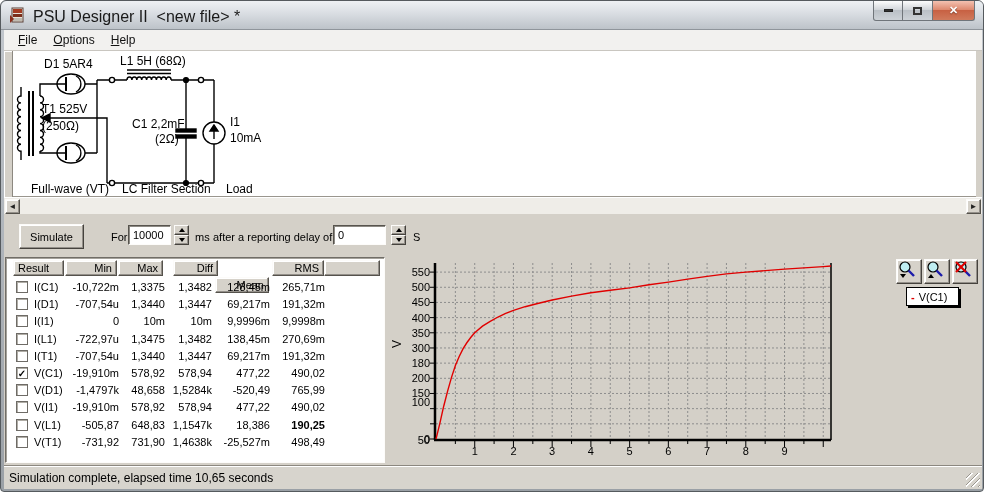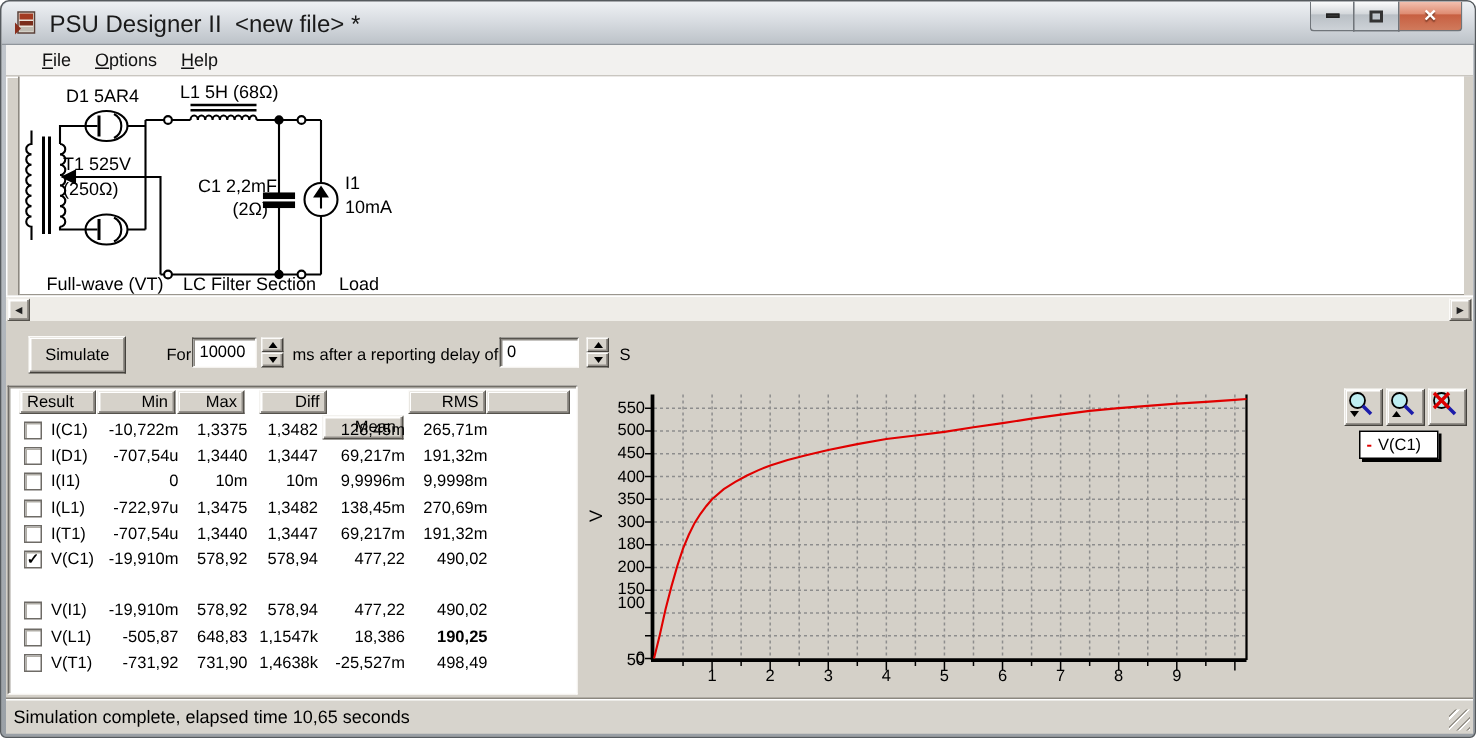--- a/index.html
+++ b/index.html
@@ -28,21 +28,21 @@
   .capbtn.min { width:30px; border-radius:0 0 0 3px; }
   .capbtn.max { width:31px; border-radius:0; }
   .capbtn.close { width:43px; background:linear-gradient(#f3c1b1,#de8a70 45%,#c75f41 46%,#d07a5c); border-radius:0 0 3px 0; }
   .glyph-min { width:9px; height:3px; background:#333; border:1px solid #222; }
   .glyph-max { width:9px; height:8px; border:2px solid #333; background:transparent; }
   .glyph-close { color:#fff; font-size:11px; font-weight:bold; text-shadow:0 1px 1px #7c3a26; }
   
   .client { position:absolute; left:3px; top:29px; width:978px; height:459px; background:#d4d0c8; }
   .menubar {
     position:absolute; left:0; top:0; width:978px; height:21px;
-    background:#f2f1ef; border-bottom:1px solid #c9c6c0; display:flex; align-items:center; padding-left:16px;
+    background:#f2f1ef; border-bottom:1px solid #c9c6c0; display:flex; align-items:center; padding-left:6px;
   }
   .menu-item { font-size:12px; color:#111; padding:2px 8px; }
   .menu-item u { text-decoration:underline; }
   
   .circuit { position:absolute; left:0; top:21px; width:972px; height:146px; background:#ffffff; border-bottom:1px solid #9a968e; }
   .vstrip { position:absolute; left:0; top:21px; width:9px; height:146px; background:#d4d0c8;
             border-right:1px solid #8c8880; box-shadow:inset 1px 1px 0 #fff; }
   
   .hscroll { position:absolute; left:0; top:167px; width:978px; height:17px; background:#efede8; border-top:1px solid #fff; }
   .sb-btn { position:absolute; top:1px; width:15px; height:15px; font-size:8px; color:#222;
@@ -298,20 +298,29 @@
           <div class="t-val" style="left: 247px;">191,32m</div>
         </div>
         <div class="t-row" style="top: 107px;">
           <div class="t-check">✓</div>
           <span class="t-name">V(C1)</span>
           <div class="t-val" style="left: 41px;">-19,910m</div>
           <div class="t-val" style="left: 87px;">578,92</div>
           <div class="t-val" style="left: 134px;">578,94</div>
           <div class="t-val" style="left: 192px;">477,22</div>
           <div class="t-val" style="left: 247px;">490,02</div>
+        </div>
+        <div class="t-row" style="top: 124.2px;">
+          <div class="t-check"></div>
+          <span class="t-name">V(D1)</span>
+          <div class="t-val" style="left: 41px;">-1,4797k</div>
+          <div class="t-val" style="left: 87px;">48,658</div>
+          <div class="t-val" style="left: 134px;">1,5284k</div>
+          <div class="t-val" style="left: 192px;">-520,49</div>
+          <div class="t-val" style="left: 247px;">765,99</div>
         </div>
         <div class="t-row" style="top: 141.4px;">
           <div class="t-check"></div>
           <span class="t-name">V(I1)</span>
           <div class="t-val" style="left: 41px;">-19,910m</div>
           <div class="t-val" style="left: 87px;">578,92</div>
           <div class="t-val" style="left: 134px;">578,94</div>
           <div class="t-val" style="left: 192px;">477,22</div>
           <div class="t-val" style="left: 247px;">490,02</div>
         </div>

